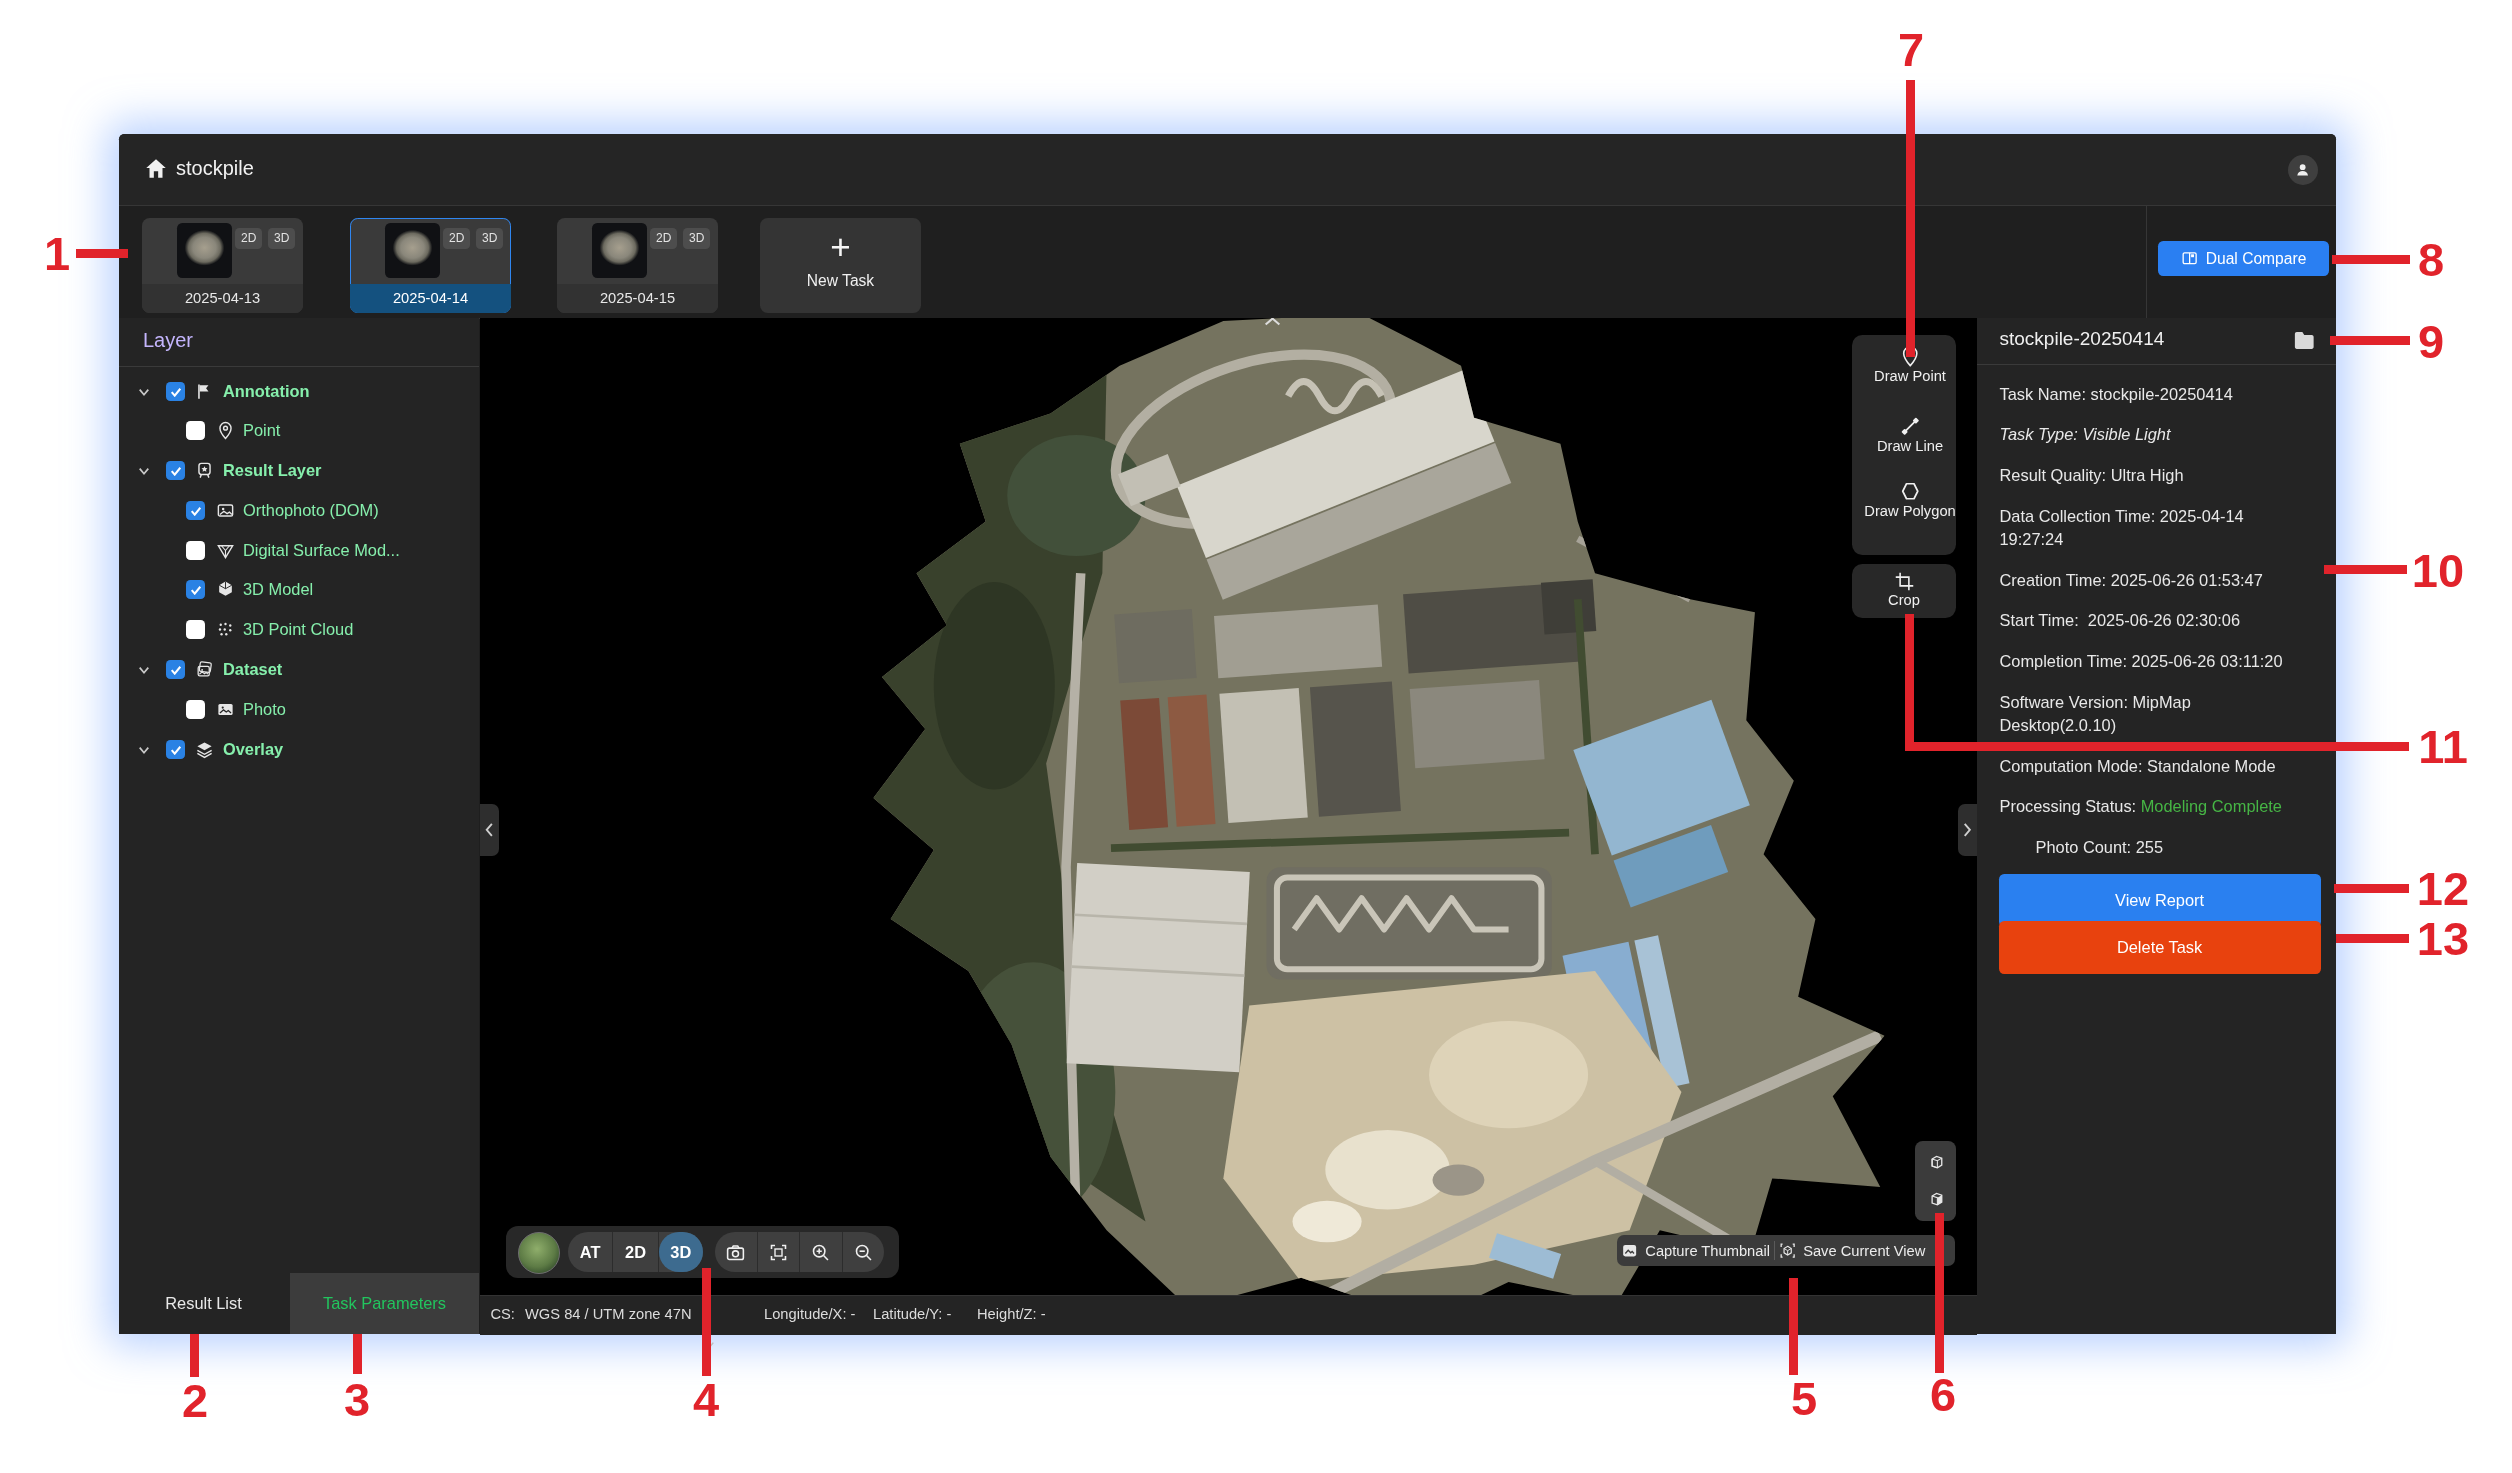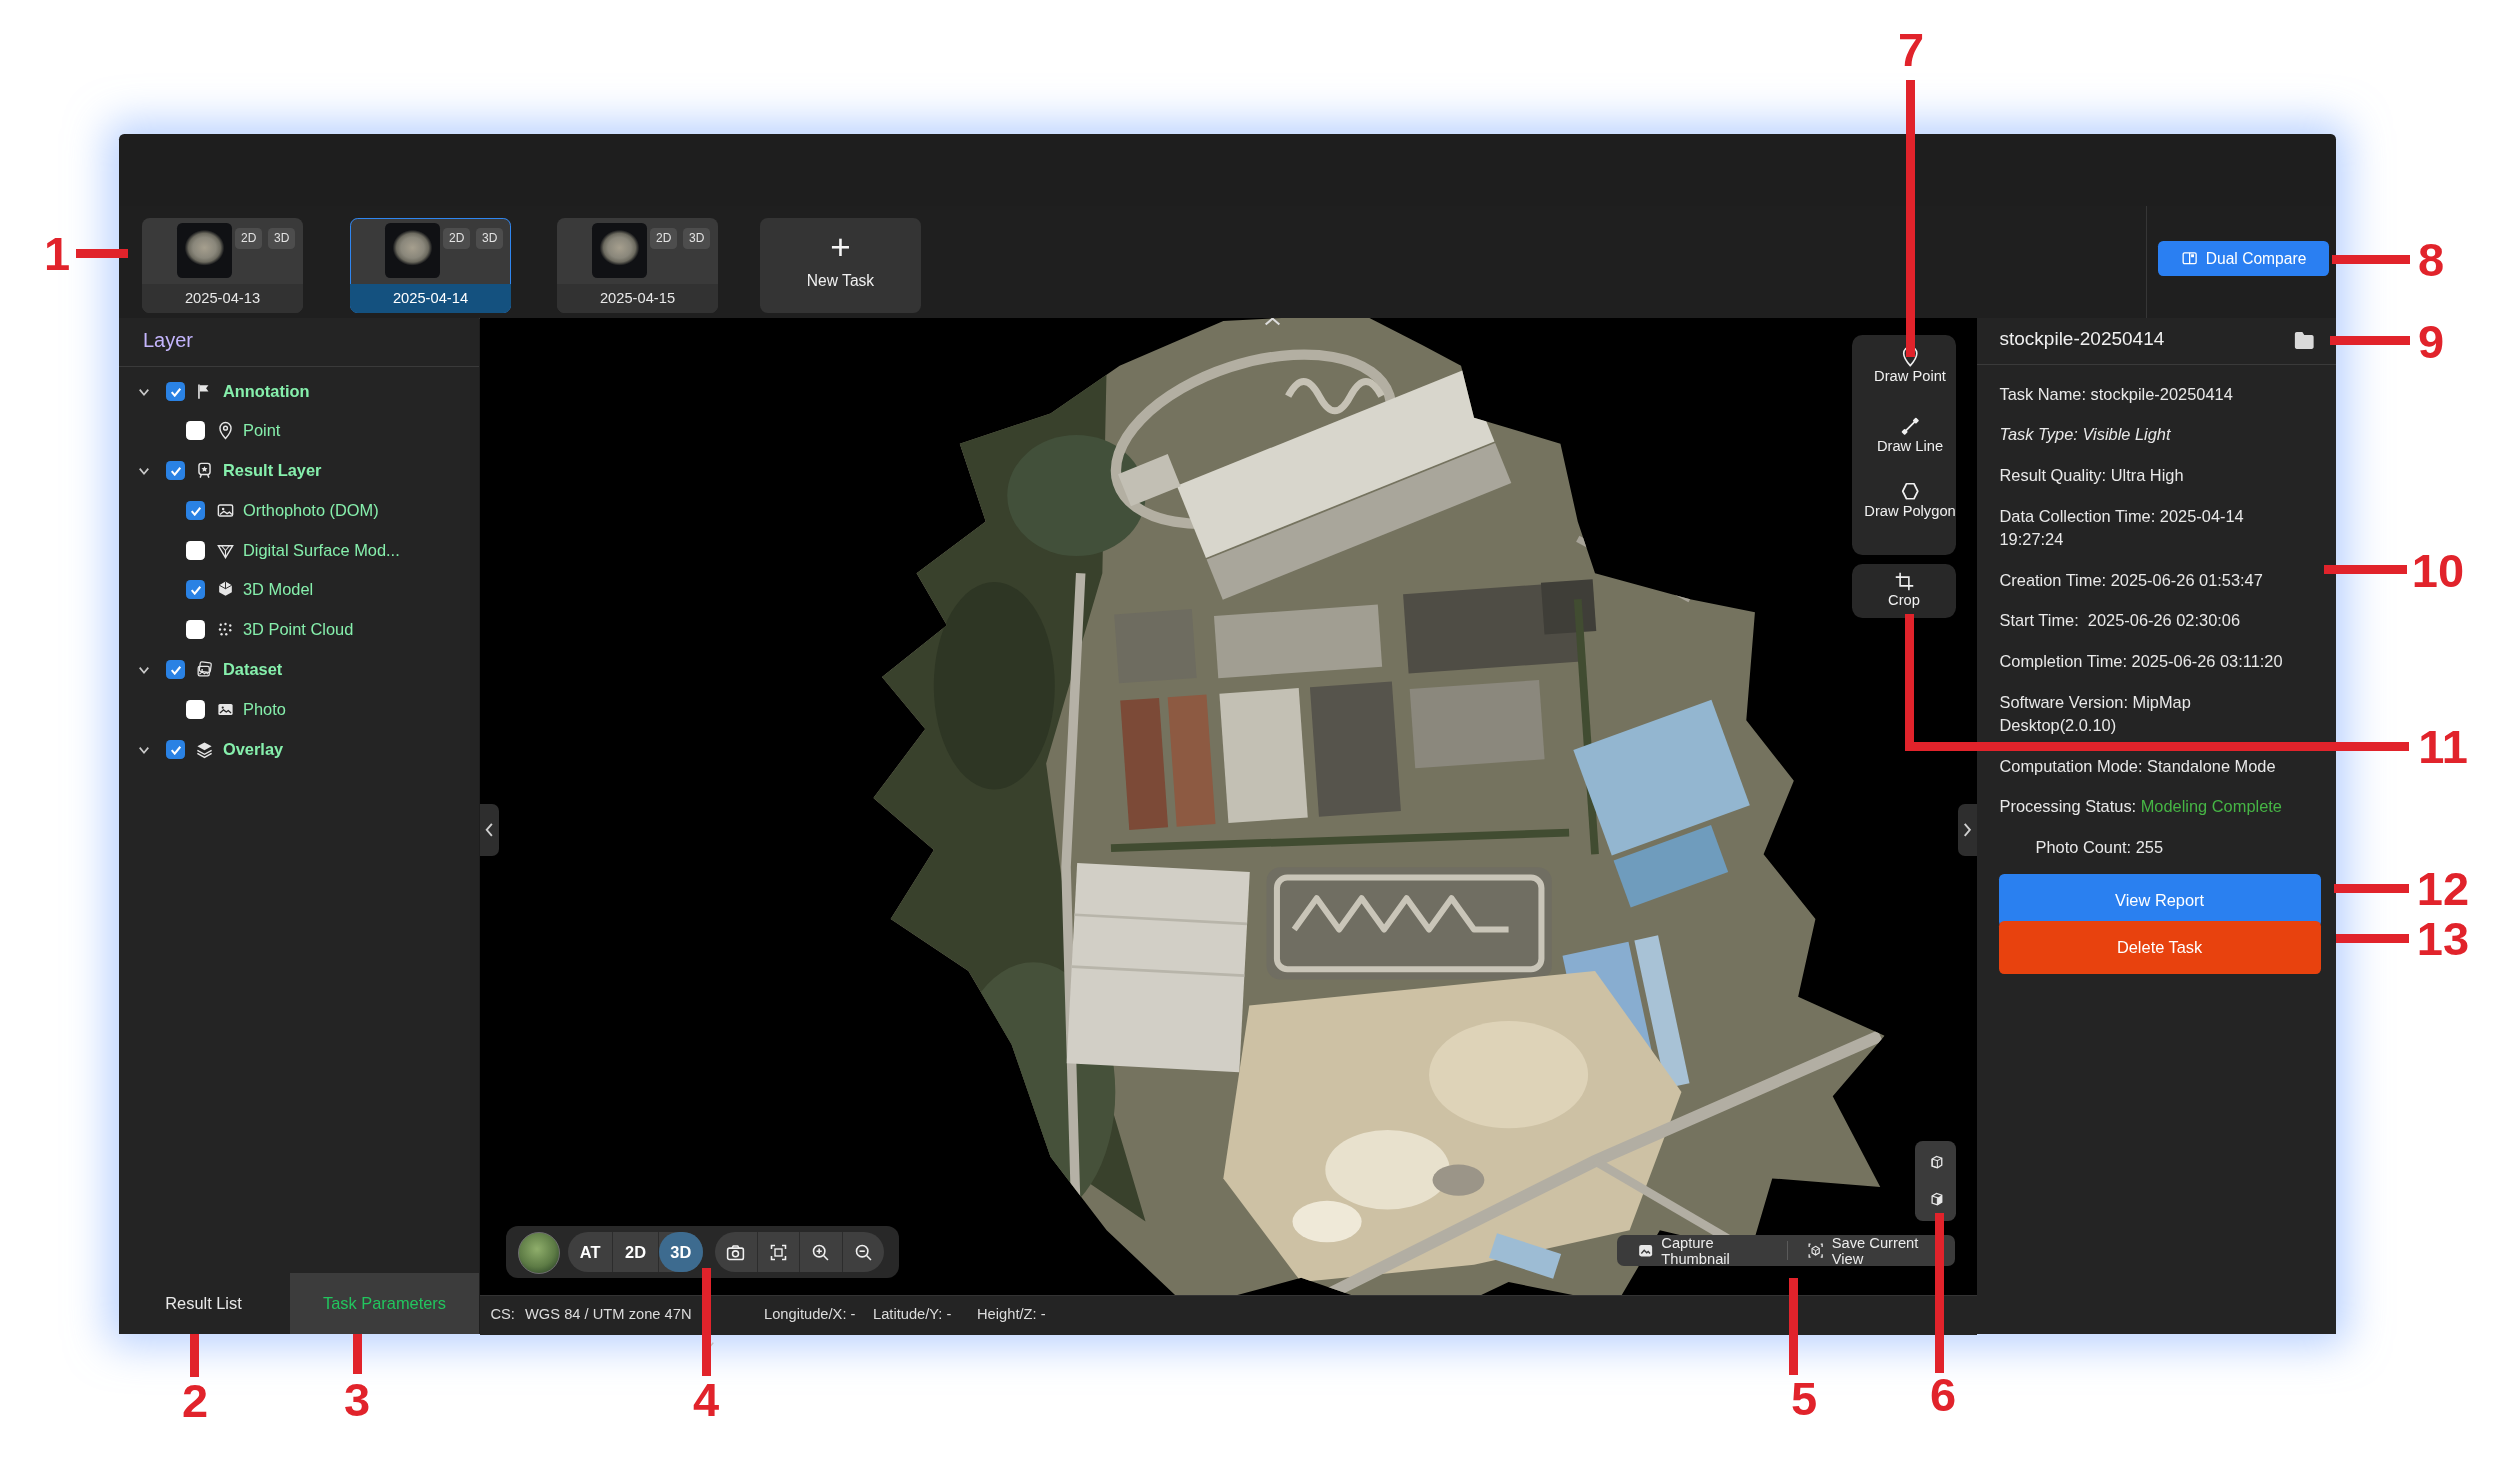--- a/index.html
+++ b/index.html
@@ -66,21 +66,21 @@
   #modeseg{position:absolute;left:62px;top:6px;width:135px;height:40px;background:#3f3f3f;border-radius:20px;display:flex;}
   #modeseg .seg{width:45px;height:40px;color:#fff;font-weight:bold;font-size:16.4px;display:flex;align-items:center;justify-content:center;border-right:0.9px solid #2c2c2c;}
   #modeseg .seg:last-child{border-right:none;}
   #modeseg .seg.active{background:#3d6b8f;border-radius:20px;}
   #iconseg{position:absolute;left:209px;top:6px;width:169px;height:40px;background:#3f3f3f;border-radius:20px;display:flex;}
   #iconseg .icell{width:42px;height:40px;display:flex;align-items:center;justify-content:center;border-right:0.9px solid #2c2c2c;}
   #iconseg .icell:last-child{border-right:none;}
   
   #capturebar{left:1617px;top:1235px;width:338px;height:31px;background:#3b3b3b;border-radius:7px;color:#ececec;
               font-size:14.7px;display:flex;align-items:center;}
-  #capturebar .cbtn{display:flex;align-items:center;gap:7px;padding:0 20px;height:31px;}
+  #capturebar .cbtn{display:flex;align-items:center;gap:7px;padding:0 4px;height:31px;}
   #capturebar .cdiv{width:0.9px;height:19px;background:#5a5a5a;}
   
   #cubebtns{left:1915px;top:1141px;width:41px;height:80px;background:#3b3b3b;border-radius:7.8px;}
   #cubebtns .cbtn2{position:absolute;left:3.5px;width:35px;height:35px;border-radius:6px;display:flex;align-items:center;justify-content:center;}
   
   #drawbar{left:1852px;top:335px;width:104px;height:220px;background:#282828;border-radius:10.4px;color:#f0f0f0;}
   #drawbar .ditem{position:absolute;left:12px;width:92px;height:69px;text-align:center;}
   #drawbar .dlabel,.croplabel{font-size:14.7px;color:#f0f0f0;}
   #croppanel{left:1852px;top:564px;width:104px;height:54px;background:#282828;border-radius:10.4px;text-align:center;}
   
@@ -101,20 +101,34 @@
   .ann-line{position:absolute;background:#e1232b;z-index:30;}
   svg{display:block;}
 </style>
 </head>
 <body>
 
 <div id="screen">
 
   <div class="abs" id="window"></div>
 
+  <div class="abs" id="topbar">
+    <span class="abs" style="left:24px;top:21.6px;">
+      <svg width="26" height="26" viewBox="0 0 24 24">
+          <path d="M12 3l9 8h-3v9h-4v-6h-4v6H6v-9H3z" fill="#f0f0f0"></path>
+        </svg>
+    </span>
+    <span class="abs title">stockpile</span>
+    <span class="abs" id="avatar">
+      <svg width="17.3" height="17.3" viewBox="0 0 24 24">
+          <circle cx="12" cy="8.5" r="4" fill="#f0f0f0"></circle>
+          <path d="M4.5 20c1-4.5 4-6 7.5-6s6.5 1.5 7.5 6z" fill="#f0f0f0"></path>
+        </svg>
+    </span>
+  </div>
 
   <div class="abs" id="taskstrip">
     <div class="abs" id="stripdivider"></div>
 
     <div class="abs card" style="left:23px;">
       <div class="thumbwrap">
         <div class="thumb"></div>
         <span class="badge" style="left:93px;">2D</span>
         <span class="badge" style="left:126px;">3D</span>
       </div>

